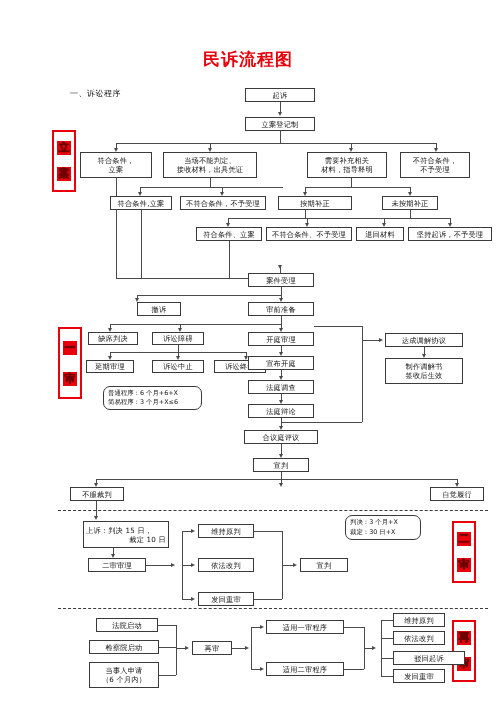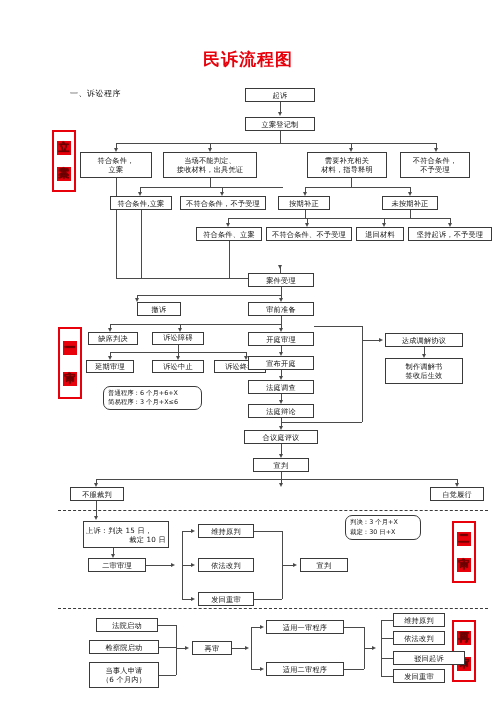--- a/index.html
+++ b/index.html
@@ -131,21 +131,21 @@
   <div class="arw arw-d" style="left:302.5px;top:192px;"></div>
   <div class="ln lnv" style="left:410px;top:187px;height:6px;"></div>
   <div class="arw arw-d" style="left:407.5px;top:192px;"></div>
 
   <div class="node" style="left:110px;top:196px;width:62px;height:14px;">
     <span>符合条件,立案</span>
   </div>
   <div class="node" style="left:180px;top:196px;width:86px;height:14px;">
     <span>不符合条件，不予受理</span>
   </div>
-  <div class="node" style="left:278px;top:196px;width:52px;height:14px;">
+  <div class="node" style="left:278px;top:196px;width:74px;height:14px;">
     <span>按期补正</span>
   </div>
   <div class="node" style="left:382px;top:196px;width:56px;height:14px;">
     <span>未按期补正</span>
   </div>
 
   <div class="ln lnv" style="left:141px;top:210px;height:68px;"></div>
 
   <div class="ln lnv" style="left:305px;top:210px;height:8px;"></div>
   <div class="ln lnh" style="left:228px;top:218px;width:156px;"></div>
@@ -202,21 +202,21 @@
   <div class="ln lnv" style="left:110px;top:324px;height:5px;"></div>
   <div class="arw arw-d" style="left:107.5px;top:328px;"></div>
   <div class="ln lnv" style="left:180px;top:324px;height:5px;"></div>
   <div class="arw arw-d" style="left:177.5px;top:328px;"></div>
   <div class="ln lnv" style="left:281px;top:324px;height:5px;"></div>
   <div class="arw arw-d" style="left:278.5px;top:328px;"></div>
 
   <div class="node" style="left:88px;top:332px;width:50px;height:13px;">
     <span>缺席判决</span>
   </div>
-  <div class="node" style="left:152px;top:332px;width:52px;height:13px;font-family:Liberation Mono, monospace;">
+  <div class="node" style="left:152px;top:332px;width:52px;height:13px;">
     <span>诉讼障碍</span>
   </div>
 
   <div class="ln lnv" style="left:178px;top:345px;height:7px;"></div>
   <div class="ln lnh" style="left:110px;top:352px;width:136px;"></div>
   <div class="ln lnv" style="left:110px;top:352px;height:5px;"></div>
   <div class="arw arw-d" style="left:107.5px;top:356px;"></div>
   <div class="ln lnv" style="left:178px;top:352px;height:5px;"></div>
   <div class="arw arw-d" style="left:175.5px;top:356px;"></div>
   <div class="ln lnv" style="left:246px;top:352px;height:5px;"></div>

